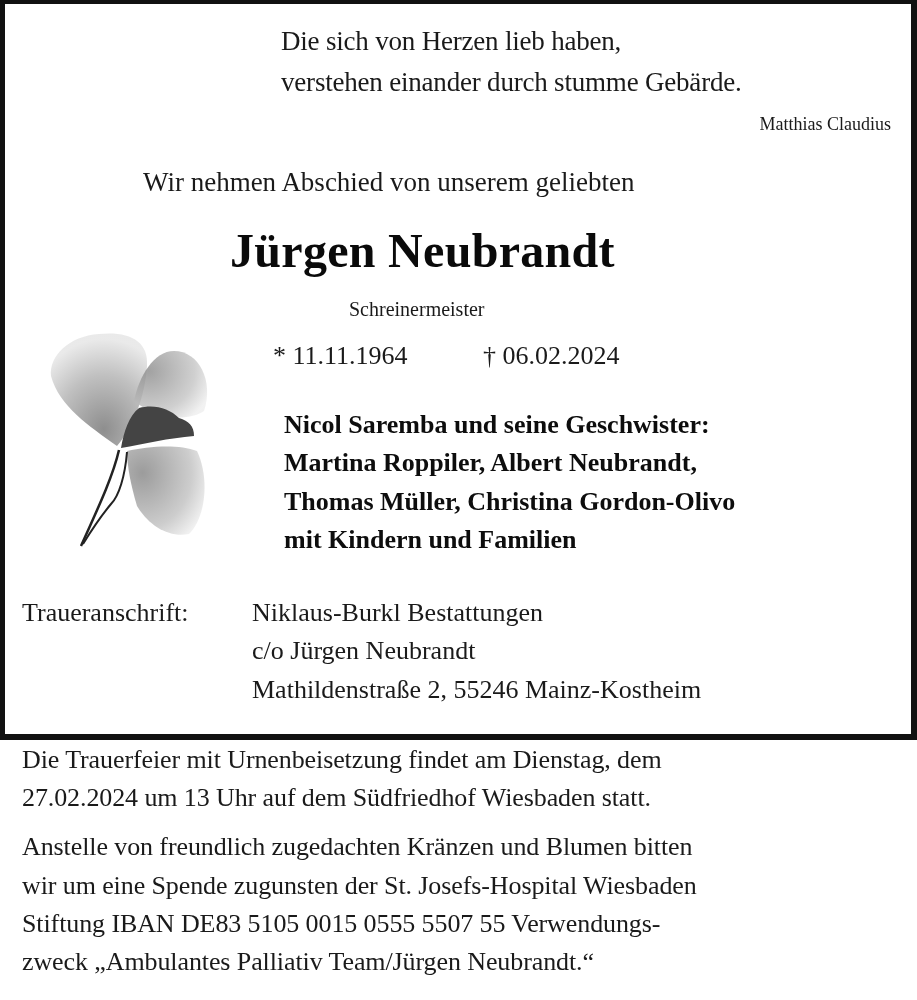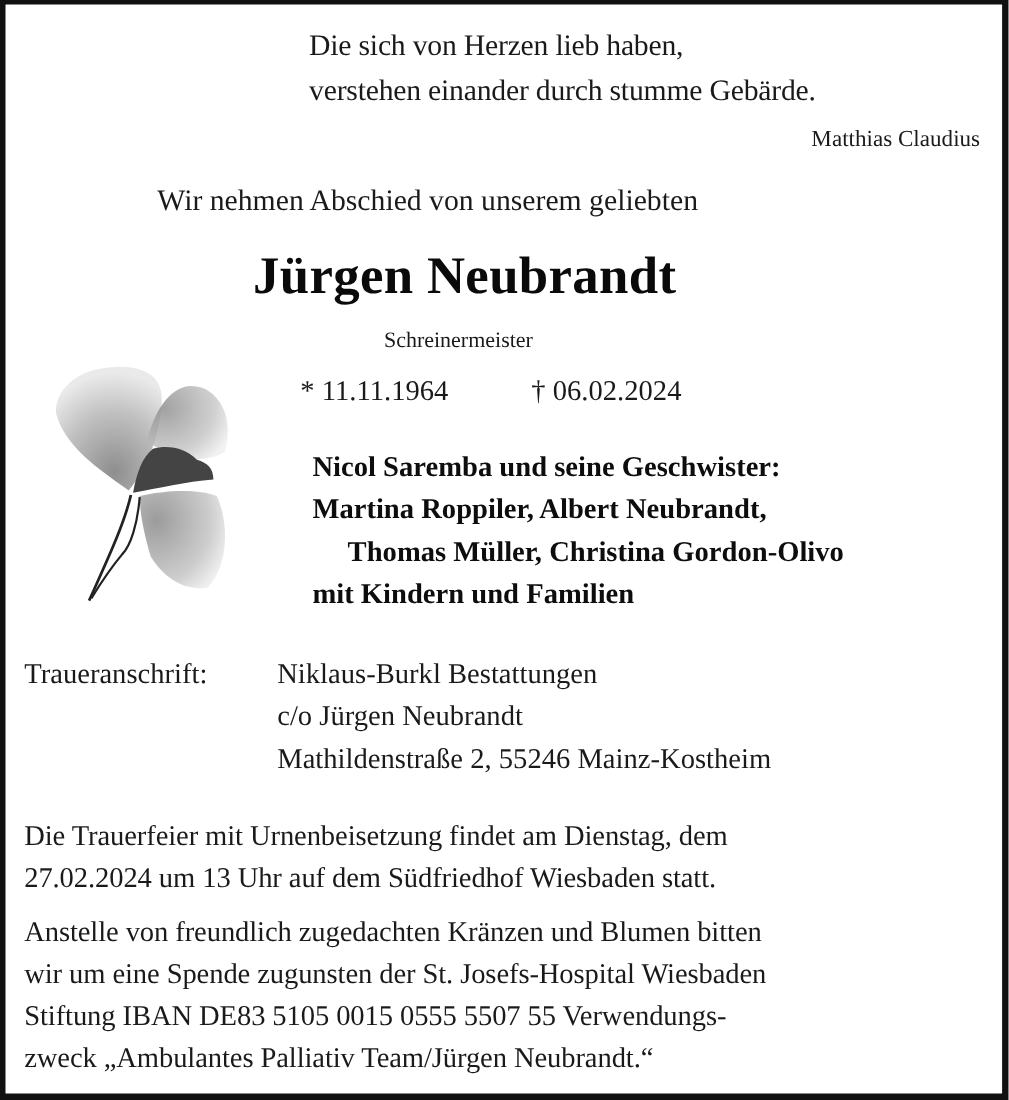--- a/index.html
+++ b/index.html
@@ -1,25 +1,25 @@
 <!DOCTYPE html>
 <html><head>
 <meta charset="utf-8">
 <style>
   html, body { margin: 0; padding: 0; background: #ffffff; }
   body { width: 917px; height: 1000px; position: relative; overflow: hidden; }
   .frame {
-    position: absolute; left: 0; top: 0; width: 917px; height: 1000px;
+    position: absolute; left: 0; top: 0; width: 917px; height: 740px;
     box-sizing: border-box; border: 5px solid #111111; border-top-width: 4px; border-right-width: 6px; border-bottom-width: 6px;
     background: #ffffff;
   }
   .t { position: absolute; white-space: nowrap; color: #1a1a1a;
        font-family: "Liberation Serif", "DejaVu Serif", serif; }
   .quote { font-size: 27px; letter-spacing: -0.2px; }
-  .author { font-size: 21px; }
+  .author { font-size: 18px; }
   .intro { font-size: 27px; }
   .name { font-size: 48px; font-weight: bold; color: #0a0a0a; letter-spacing: 0.3px; }
   .prof { font-size: 20px; }
   .dates { font-size: 26px; }
   .family { font-size: 26px; font-weight: bold; color: #0d0d0d; line-height: 38.5px; }
   .addr { font-size: 26px; line-height: 38px; }
   .body { font-size: 26px; line-height: 35px; letter-spacing: -0.1px; }
   .leaf { position: absolute; left: 34px; top: 322px; width: 180px; height: 225px; }
 </style>
 </head>
@@ -54,21 +54,21 @@
     <path d="M78 120 C 50 100, 20 80, 12 50 C 10 30, 30 10, 60 8 C 90 5, 110 15, 108 40 C 106 70, 95 100, 78 120 Z" fill="url(#g1)" opacity="0.85"></path>
     <path d="M95 75 C 100 50, 115 25, 135 25 C 160 25, 175 55, 165 85 C 150 95, 120 95, 95 75 Z" fill="url(#g2)" opacity="0.8"></path>
     <path d="M82 122 C 85 105, 90 90, 100 82 C 115 78, 130 82, 140 92 C 150 95, 155 100, 155 110 C 130 112, 105 118, 82 122 Z" fill="#444444"></path>
     <path d="M88 125 C 110 120, 140 118, 158 125 C 170 150, 168 190, 150 208 C 130 212, 110 200, 98 180 C 92 160, 88 140, 88 125 Z" fill="url(#g2)" opacity="0.85"></path>
     <path d="M80 124 C 74 150, 60 180, 42 220" stroke="#222222" stroke-width="2.5" fill="none"></path>
     <path d="M88 126 C 86 150, 80 170, 72 178 C 62 190, 52 205, 44 218" stroke="#222222" stroke-width="2" fill="none"></path>
   </svg>
 
   <div class="t family" style="left:279px; top:402px;">Nicol Saremba und seine Geschwister:</div>
   <div class="t family" style="left:279px; top:440px;">Martina Roppiler, Albert Neubrandt,</div>
-  <div class="t family" style="left:279px; top:479px;margin-left:32px;">Thomas Müller, Christina Gordon-Olivo</div>
+  <div class="t family" style="left:279px; top:479px;">Thomas Müller, Christina Gordon-Olivo</div>
   <div class="t family" style="left:279px; top:517px;">mit Kindern und Familien</div>
 
   <div class="t addr" style="left:17px; top:590px;">Traueranschrift:</div>
   <div class="t addr" style="left:247px; top:590px;">Niklaus-Burkl Bestattungen</div>
   <div class="t addr" style="left:247px; top:628px;">c/o Jürgen Neubrandt</div>
   <div class="t addr" style="left:247px; top:667px;">Mathildenstraße 2, 55246 Mainz-Kostheim</div>
 
   <div class="t body" style="left:17px; top:738px;">Die Trauerfeier mit Urnenbeisetzung findet am Dienstag, dem</div>
   <div class="t body" style="left:17px; top:776px;">27.02.2024 um 13 Uhr auf  dem Südfriedhof Wiesbaden statt.</div>
 

